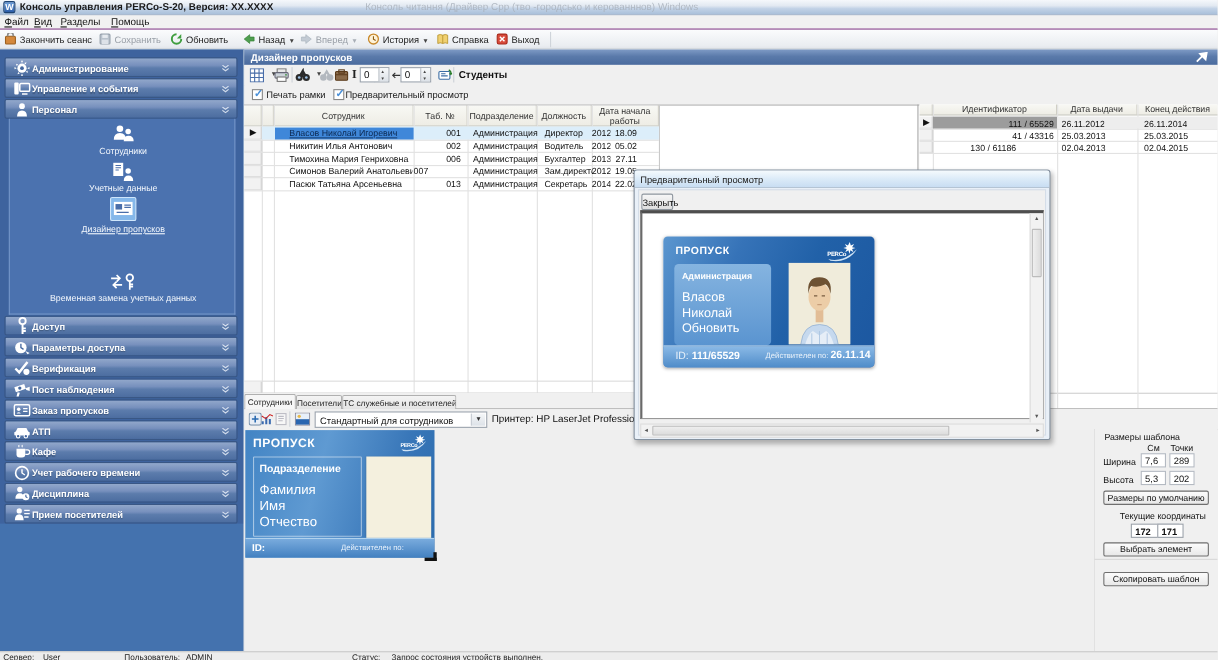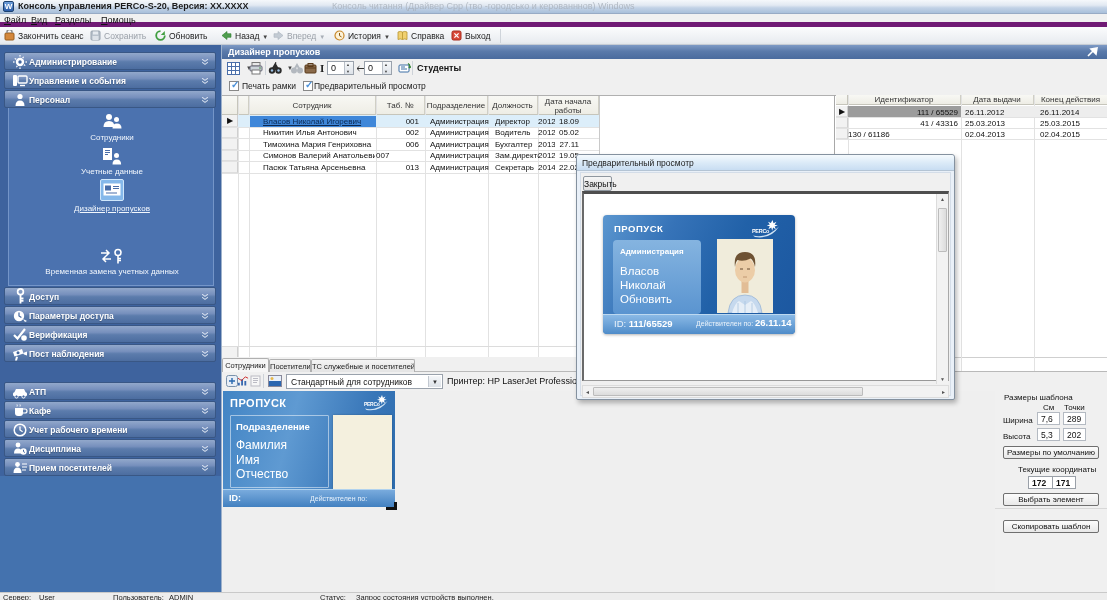--- a/index.html
+++ b/index.html
@@ -3,21 +3,21 @@
 <style>
 *{margin:0;padding:0;box-sizing:border-box;}
 html,body{width:1107px;height:600px;overflow:hidden;}
 body{font-family:"Liberation Sans",sans-serif;position:relative;background:#f0f0f0;}
 .abs{position:absolute;}
 
 #titlebar{left:0;top:0;width:1107px;height:14px;background:linear-gradient(#f5f8fb 0%,#e2e9f2 40%,#c2d2e6 60%,#a9c0da 100%);border-bottom:1px solid #98abc5;}
 #titlebar .ticon{position:absolute;left:3px;top:1px;width:11px;height:11px;background:linear-gradient(#6fa0dc,#2b5ca8);border:1px solid #1d4271;border-radius:2px;color:#fff;font-size:8px;font-weight:bold;text-align:center;line-height:10px;}
 #titlebar .ttext{position:absolute;left:18px;top:1px;font-size:9px;font-weight:bold;color:#1b1b1b;white-space:nowrap;}
 #titlebar .tghost{position:absolute;left:332px;top:1px;font-size:9px;color:#a6aeb8;white-space:nowrap;opacity:.8;}
-#menubar{left:0;top:14px;width:1107px;height:13px;background:#f1f1f1;border-bottom:5px solid #701a75;font-size:9px;color:#111;}
+#menubar{left:0;top:14px;width:1107px;height:13px;background:#f1f1f1;border-bottom:1px solid #701a75;font-size:9px;color:#111;}
 #menubar span{position:absolute;top:1px;}
 u{text-decoration:underline;}
 #toolbar{left:0;top:27px;width:1107px;height:18px;background:linear-gradient(#fbfcfd,#eaedf1 85%,#e2e6eb);border-bottom:1px solid #c6ccd4;font-size:8.5px;color:#222;}
 .tbi{position:absolute;top:3px;height:12px;line-height:12px;white-space:nowrap;}
 .tbi svg{vertical-align:-2px;margin-right:3px;}
 .gray{color:#9aa0a8;}
 .drop{font-size:6px;color:#444;margin-left:3px;}
 .drop.g{color:#a8aeb6;}
 
 #sidebar{left:0;top:45px;width:222px;height:547px;background:#4472ae;overflow:hidden;border-right:1px solid #9eb2cc;}
@@ -240,20 +240,32 @@
         <path d="M1 6 l9-3 1.5 4.5 -9 3 z" fill="#fff"></path>
         <circle cx="6" cy="6.8" r="1.5" fill="#44679f"></circle>
         <path d="M11 7 l4-1.5 v4 l-3-1 z" fill="#fff"></path>
         <path d="M4 10.5 l-1 4 h2 l1-3.5" fill="#fff"></path>
       </svg>
       <span class="lbl">Пост наблюдения</span>
       <svg class="chev" viewBox="0 0 8 9">
         <path d="M0 0 l4 3 4-3 M0 4 l4 3 4-3" stroke="#e8eef8" stroke-width="1.4" fill="none"></path>
       </svg>
     </div>
+  <div class="shead" style="top:318px">
+      <svg class="hic" width="16" height="16" viewBox="0 0 16 16">
+        <rect x="1" y="3" width="14" height="10" rx="1.5" fill="none" stroke="#fff" stroke-width="1.4"></rect>
+        <circle cx="5" cy="7" r="1.6" fill="#fff"></circle>
+        <path d="M3 11 q2-2.5 4 0" fill="#fff"></path>
+        <path d="M9 6.5 h4 M9 9 h4" stroke="#fff" stroke-width="1.1"></path>
+      </svg>
+      <span class="lbl">Заказ пропусков</span>
+      <svg class="chev" viewBox="0 0 8 9">
+        <path d="M0 0 l4 3 4-3 M0 4 l4 3 4-3" stroke="#e8eef8" stroke-width="1.4" fill="none"></path>
+      </svg>
+    </div>
   <div class="shead" style="top:337px">
       <svg class="hic" width="16" height="16" viewBox="0 0 16 16">
         <path d="M2 9 l2-4 h8 l2 4 z" fill="#fff"></path>
         <rect x="1" y="8.5" width="14" height="3.5" rx="1" fill="#fff"></rect>
         <circle cx="4.5" cy="12.5" r="1.6" fill="#44679f" stroke="#fff"></circle>
         <circle cx="11.5" cy="12.5" r="1.6" fill="#44679f" stroke="#fff"></circle>
       </svg>
       <span class="lbl">АТП</span>
       <svg class="chev" viewBox="0 0 8 9">
         <path d="M0 0 l4 3 4-3 M0 4 l4 3 4-3" stroke="#e8eef8" stroke-width="1.4" fill="none"></path>
@@ -466,21 +478,21 @@
   <div class="rowline" style="top:22px;width:271px"></div>
   <div class="rowline" style="top:33px;width:271px"></div>
   <div class="rowline" style="top:44px;width:271px"></div>
 
   <div class="tcell" style="left:12px;top:12.5px;width:110px;text-align:right">111 / 65529</div>
   <div class="tcell" style="left:129px;top:12.5px">26.11.2012</div>
   <div class="tcell" style="left:204px;top:12.5px">26.11.2014</div>
   <div class="tcell" style="left:12px;top:23.5px;width:110px;text-align:right">41 / 43316</div>
   <div class="tcell" style="left:129px;top:23.5px">25.03.2013</div>
   <div class="tcell" style="left:204px;top:23.5px">25.03.2015</div>
-  <div class="tcell" style="left:12px;top:34.5px;width:110px;text-align:left">130 / 61186</div>
+  <div class="tcell" style="left:12px;top:34.5px;width:110px;text-align:center">130 / 61186</div>
   <div class="tcell" style="left:129px;top:34.5px">02.04.2013</div>
   <div class="tcell" style="left:204px;top:34.5px">02.04.2015</div>
 </div>
 
 <div class="abs" style="left:222px;top:357px;width:614px;height:1px;background:#b5b5b5"></div>
 <div class="abs" style="left:836px;top:371px;width:271px;height:1px;background:#b9b9b9"></div>
 <div id="tabs" class="abs">
   <div class="bline"></div>
   <div class="tab" style="left:47px;width:42px">Посетители</div>
   <div class="tab" style="left:89px;width:104px">ТС служебные и посетителей</div>

